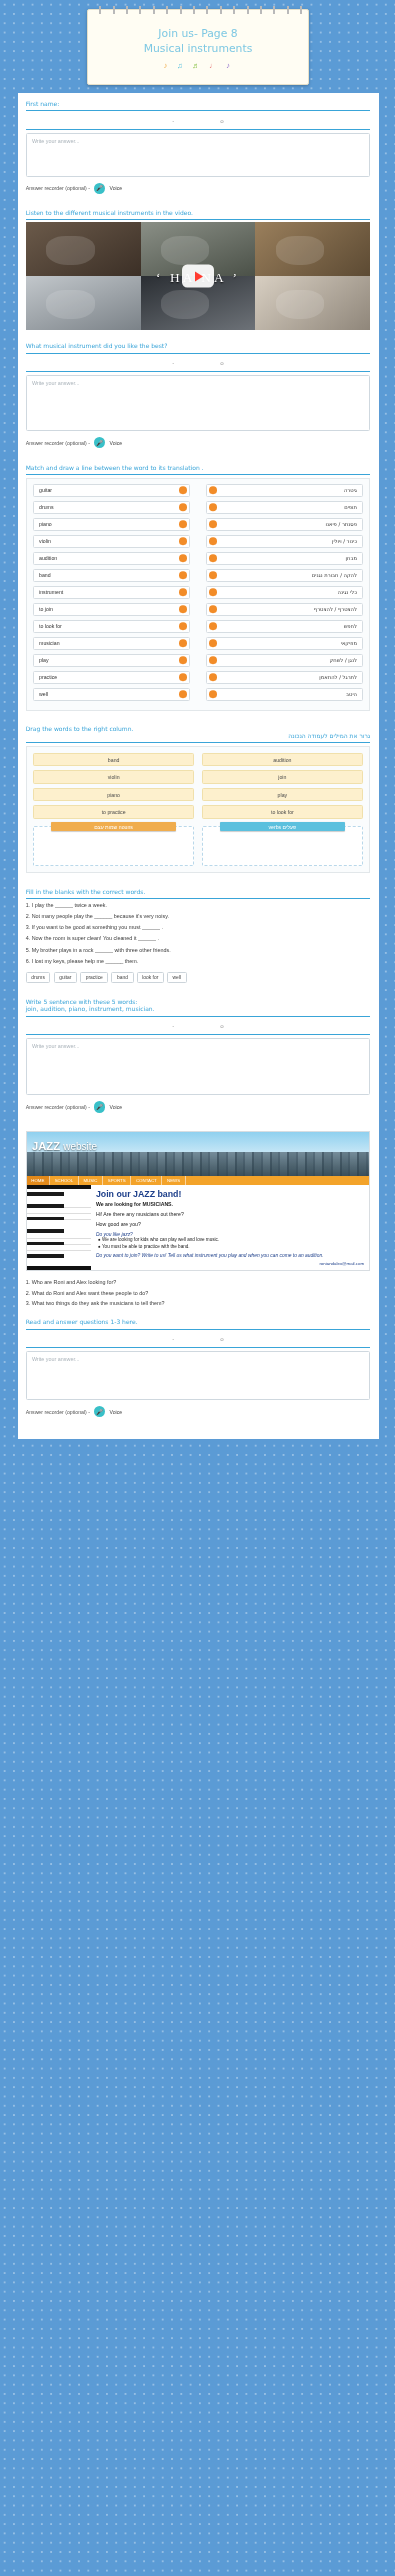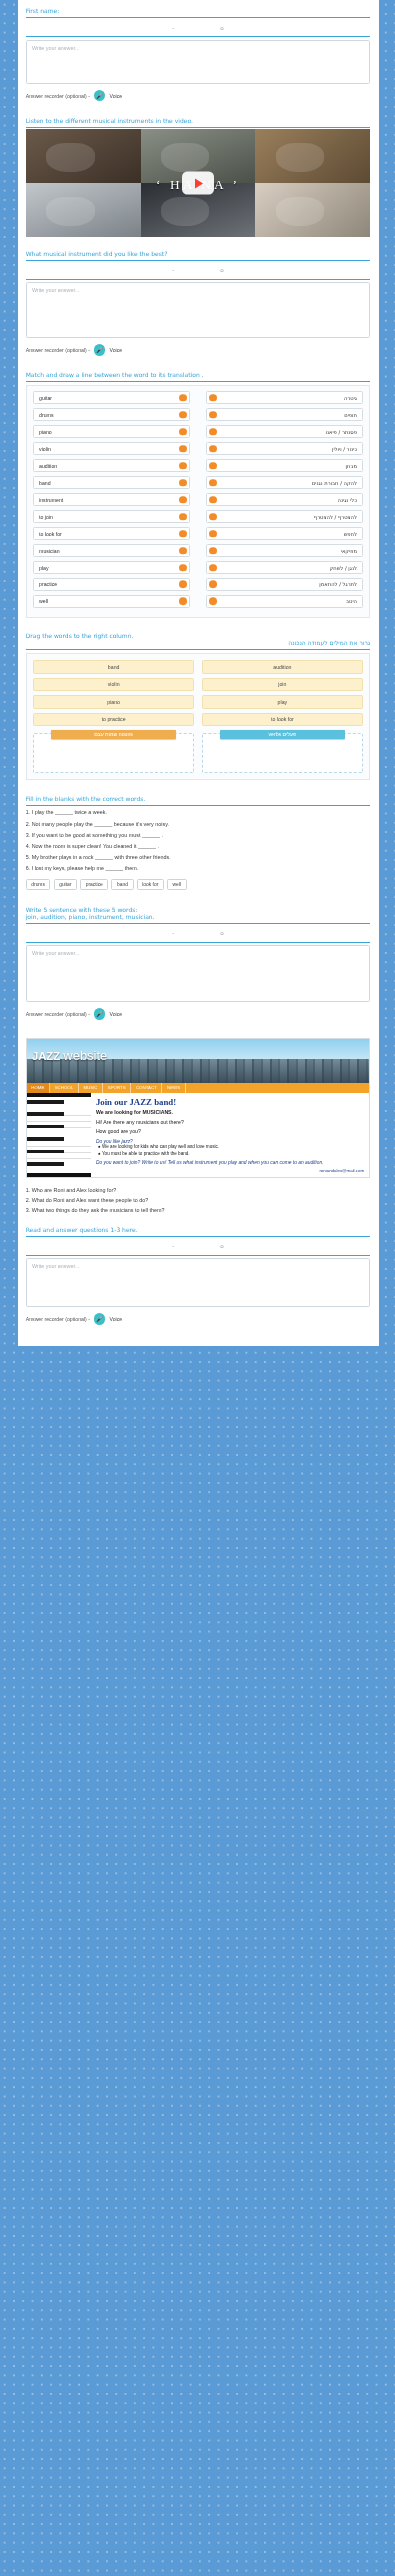--- a/index.html
+++ b/index.html
@@ -298,21 +298,21 @@
   }
   .site-title {
     position: absolute;
     left: 5.2px; top: 8.2px;
     color: #fff;
     font-size: 11.3px;
     font-weight: bold;
     font-family: "Liberation Sans", sans-serif;
     text-shadow: 0 0.5px 1.5px rgba(0,0,0,0.55);
   }
-  .site-title small { font-weight: normal; font-size: 13px; }
+  .site-title small { font-weight: normal; font-size: 10px; }
   .site-nav {
     display: flex;
     background: #f3a32a;
     font-size: 4.4px;
   }
   .site-nav div {
     padding: 2.1px 4.6px;
     color: #fff;
     border-right: 0.5px solid rgba(255,255,255,0.55);
   }
@@ -340,21 +340,21 @@
       transparent 0 3.1px, #1a1a1a 3.1px 6.7px, transparent 6.7px 12.4px);
   }
   .site-content {
     flex: 1;
     padding: 4.1px 5.2px;
   }
   .jazz-title {
     color: #1d3f8a;
     font-size: 8.8px;
     font-weight: bold;
-    font-family: Liberation Serif, serif;
+    font-family: Liberation Sans, sans-serif;
   }
   .jazz-sub {
     font-size: 5.2px;
     font-weight: bold;
     color: #222;
     margin-top: 2.1px;
     line-height: 1.5;
   }
   .jazz-q {
     font-size: 4.9px;
@@ -382,20 +382,35 @@
   }
 
   .spacer { height: 5.2px; }
   .bottom-gap { height: 13.4px; }
 </style>
 </head>
 <body>
 
 <div class="page">
 
+  <div class="header-wrap">
+    <div class="notepad">
+      <div class="notepad-title">
+        <div>Join us- Page 8</div>
+        <div>Musical instruments</div>
+      </div>
+      <div class="notepad-icons">
+        <span class="ic" style="color:#f0ad4e">♪</span>
+        <span class="ic" style="color:#5bc0de">♫</span>
+        <span class="ic" style="color:#8bc34a">♬</span>
+        <span class="ic" style="color:#e57373">♩</span>
+        <span class="ic" style="color:#9575cd">♪</span>
+      </div>
+    </div>
+  </div>
 
   <div class="sheet">
 
     <div class="q-label">First name:</div>
     <div class="rule"></div>
     <div class="name-row">
       <span class="dash">-</span>
       <span class="circ">o</span>
     </div>
     <div class="rule"></div>

